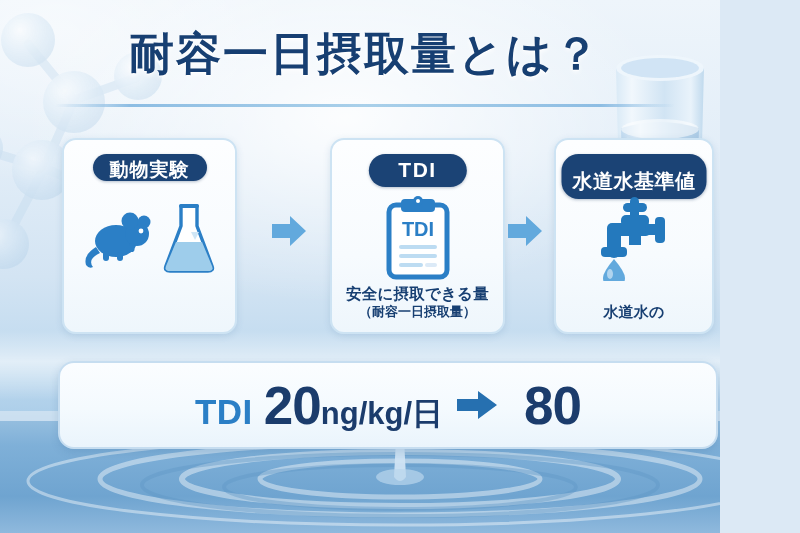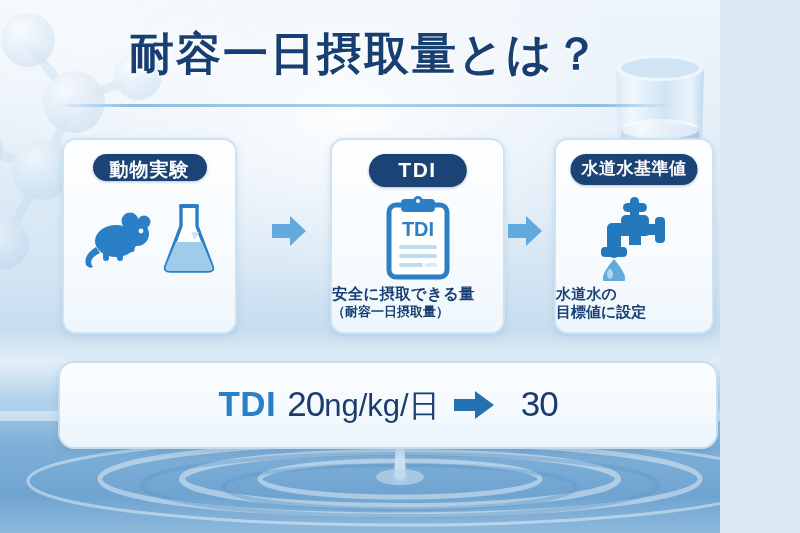--- a/index.html
+++ b/index.html
@@ -66,53 +66,53 @@
   .card.c2{ left:330px; }
   .card.c3{ left:554px; width:160px; }
 
   .badge{
     position:absolute; top:14px; left:50%; transform:translateX(-50%);
     background:#1b4375; color:#ffffff; border-radius:17px;
     padding:5px 17px 0; font-size:19px; font-weight:bold;
     letter-spacing:1px; white-space:nowrap; line-height:1.15;
     box-shadow:0 1px 3px rgba(20,50,90,.3);
   }
-  .card.c3 .badge{ font-size:17px; padding:5px 11px 6px; letter-spacing:0.5px; }
+  .card.c3 .badge{ font-size:20px; padding:16px 11px 6px; letter-spacing:0.5px; }
   .badge.tdi{ font-size:21px; padding:4px 30px 5px; letter-spacing:1.5px; }
 
   .icon-zone{
     position:absolute; top:54px; left:0; width:100%; height:88px;
     display:flex; align-items:center; justify-content:center; gap:6px;
   }
 
   .caption{
     position:absolute; left:0; bottom:12px; width:100%;
-    color:#173f72; font-weight:bold;
+    text-align:center; color:#173f72; font-weight:bold;
     font-size:15.5px; line-height:1.25; letter-spacing:0.2px;
   }
   .caption .sub{ display:block; font-size:13px; margin-top:0; letter-spacing:0; }
   .card.c3 .caption{ bottom:10px; font-size:15px; }
 
   
   .conn{ position:absolute; top:215px; width:34px; height:32px; }
   .conn.a1{ left:272px; }
   .conn.a2{ left:508px; }
 
   
   .summary{
     position:absolute; left:58px; top:361px; width:660px; height:88px;
     background:linear-gradient(180deg,#fbfdff 0%, #f4fafe 55%, #eaf4fc 100%);
     border:2px solid #c6ddf0; border-radius:16px;
     box-shadow:0 3px 9px rgba(50,100,150,.18);
     display:flex; align-items:center; justify-content:center; gap:0;
   }
   .sum-row{ display:flex; align-items:baseline; justify-content:center; white-space:nowrap; }
   .lbl{ color:#2b7fc6; font-size:35px; font-weight:bold; letter-spacing:0.5px; }
-  .big{ color:#1b3c6c; font-size:35px; font-weight:normal; letter-spacing:-1px; margin-left:11px; }
-  .unit{ color:#1b3c6c; font-size:31px; font-weight:normal; letter-spacing:0; }
+  .big{ color:#1b3c6c; font-size:53px; font-weight:bold; letter-spacing:-1px; margin-left:11px; }
+  .unit{ color:#1b3c6c; font-size:31px; font-weight:bold; letter-spacing:0; }
   .sum-arrow{ margin:0 16px 0 14px; align-self:center; }
 
   svg{ display:block; }
 </style>
 </head>
 <body>
 
 <div class="stage">
 
   <div class="bg-base"></div>
@@ -268,21 +268,20 @@
             <rect x="52" y="29" width="16" height="11" rx="4"></rect>
             <path d="M14 34 h14 v22 a7 7 0 0 1 -14 0 z"></path>
             <rect x="8" y="52" width="26" height="10" rx="4"></rect>
           </g>
           <path d="M21 64 q11 13 11 19 a11 11 0 0 1 -22 0 q0 -6 11 -19z" fill="#62a9dd"></path>
           <ellipse cx="17" cy="79" rx="3" ry="5" fill="#ffffff" opacity=".5"></ellipse>
         </svg>
       </div>
       <div class="caption">
         <span>水道水の</span>
-        <span class="sub" style="font-size:15px">目標値に設定</span>
       </div>
     </div>
   </div>
 
   <svg class="conn a1" viewBox="0 0 34 32">
     <path d="M0 9 H18 V1 L34 16 L18 31 V23 H0 Z" fill="#62a9dd"></path>
   </svg>
   <svg class="conn a2" viewBox="0 0 34 32">
     <path d="M0 9 H18 V1 L34 16 L18 31 V23 H0 Z" fill="#62a9dd"></path>
   </svg>
@@ -290,17 +289,17 @@
   <div class="summary">
     <div class="sum-row">
       <span class="lbl">TDI</span>
       <span class="big">20</span>
       <span class="unit">ng/kg/日</span>
 
       <svg class="sum-arrow" width="40" height="30" viewBox="0 0 40 30">
         <path d="M0 9 H21 V1 L40 15 L21 29 V21 H0 Z" fill="#2670b0"></path>
       </svg>
 
-      <span class="big">30</span>
+      <span class="big">80</span>
     </div>
   </div>
 
 </div>
 
 </body></html>

